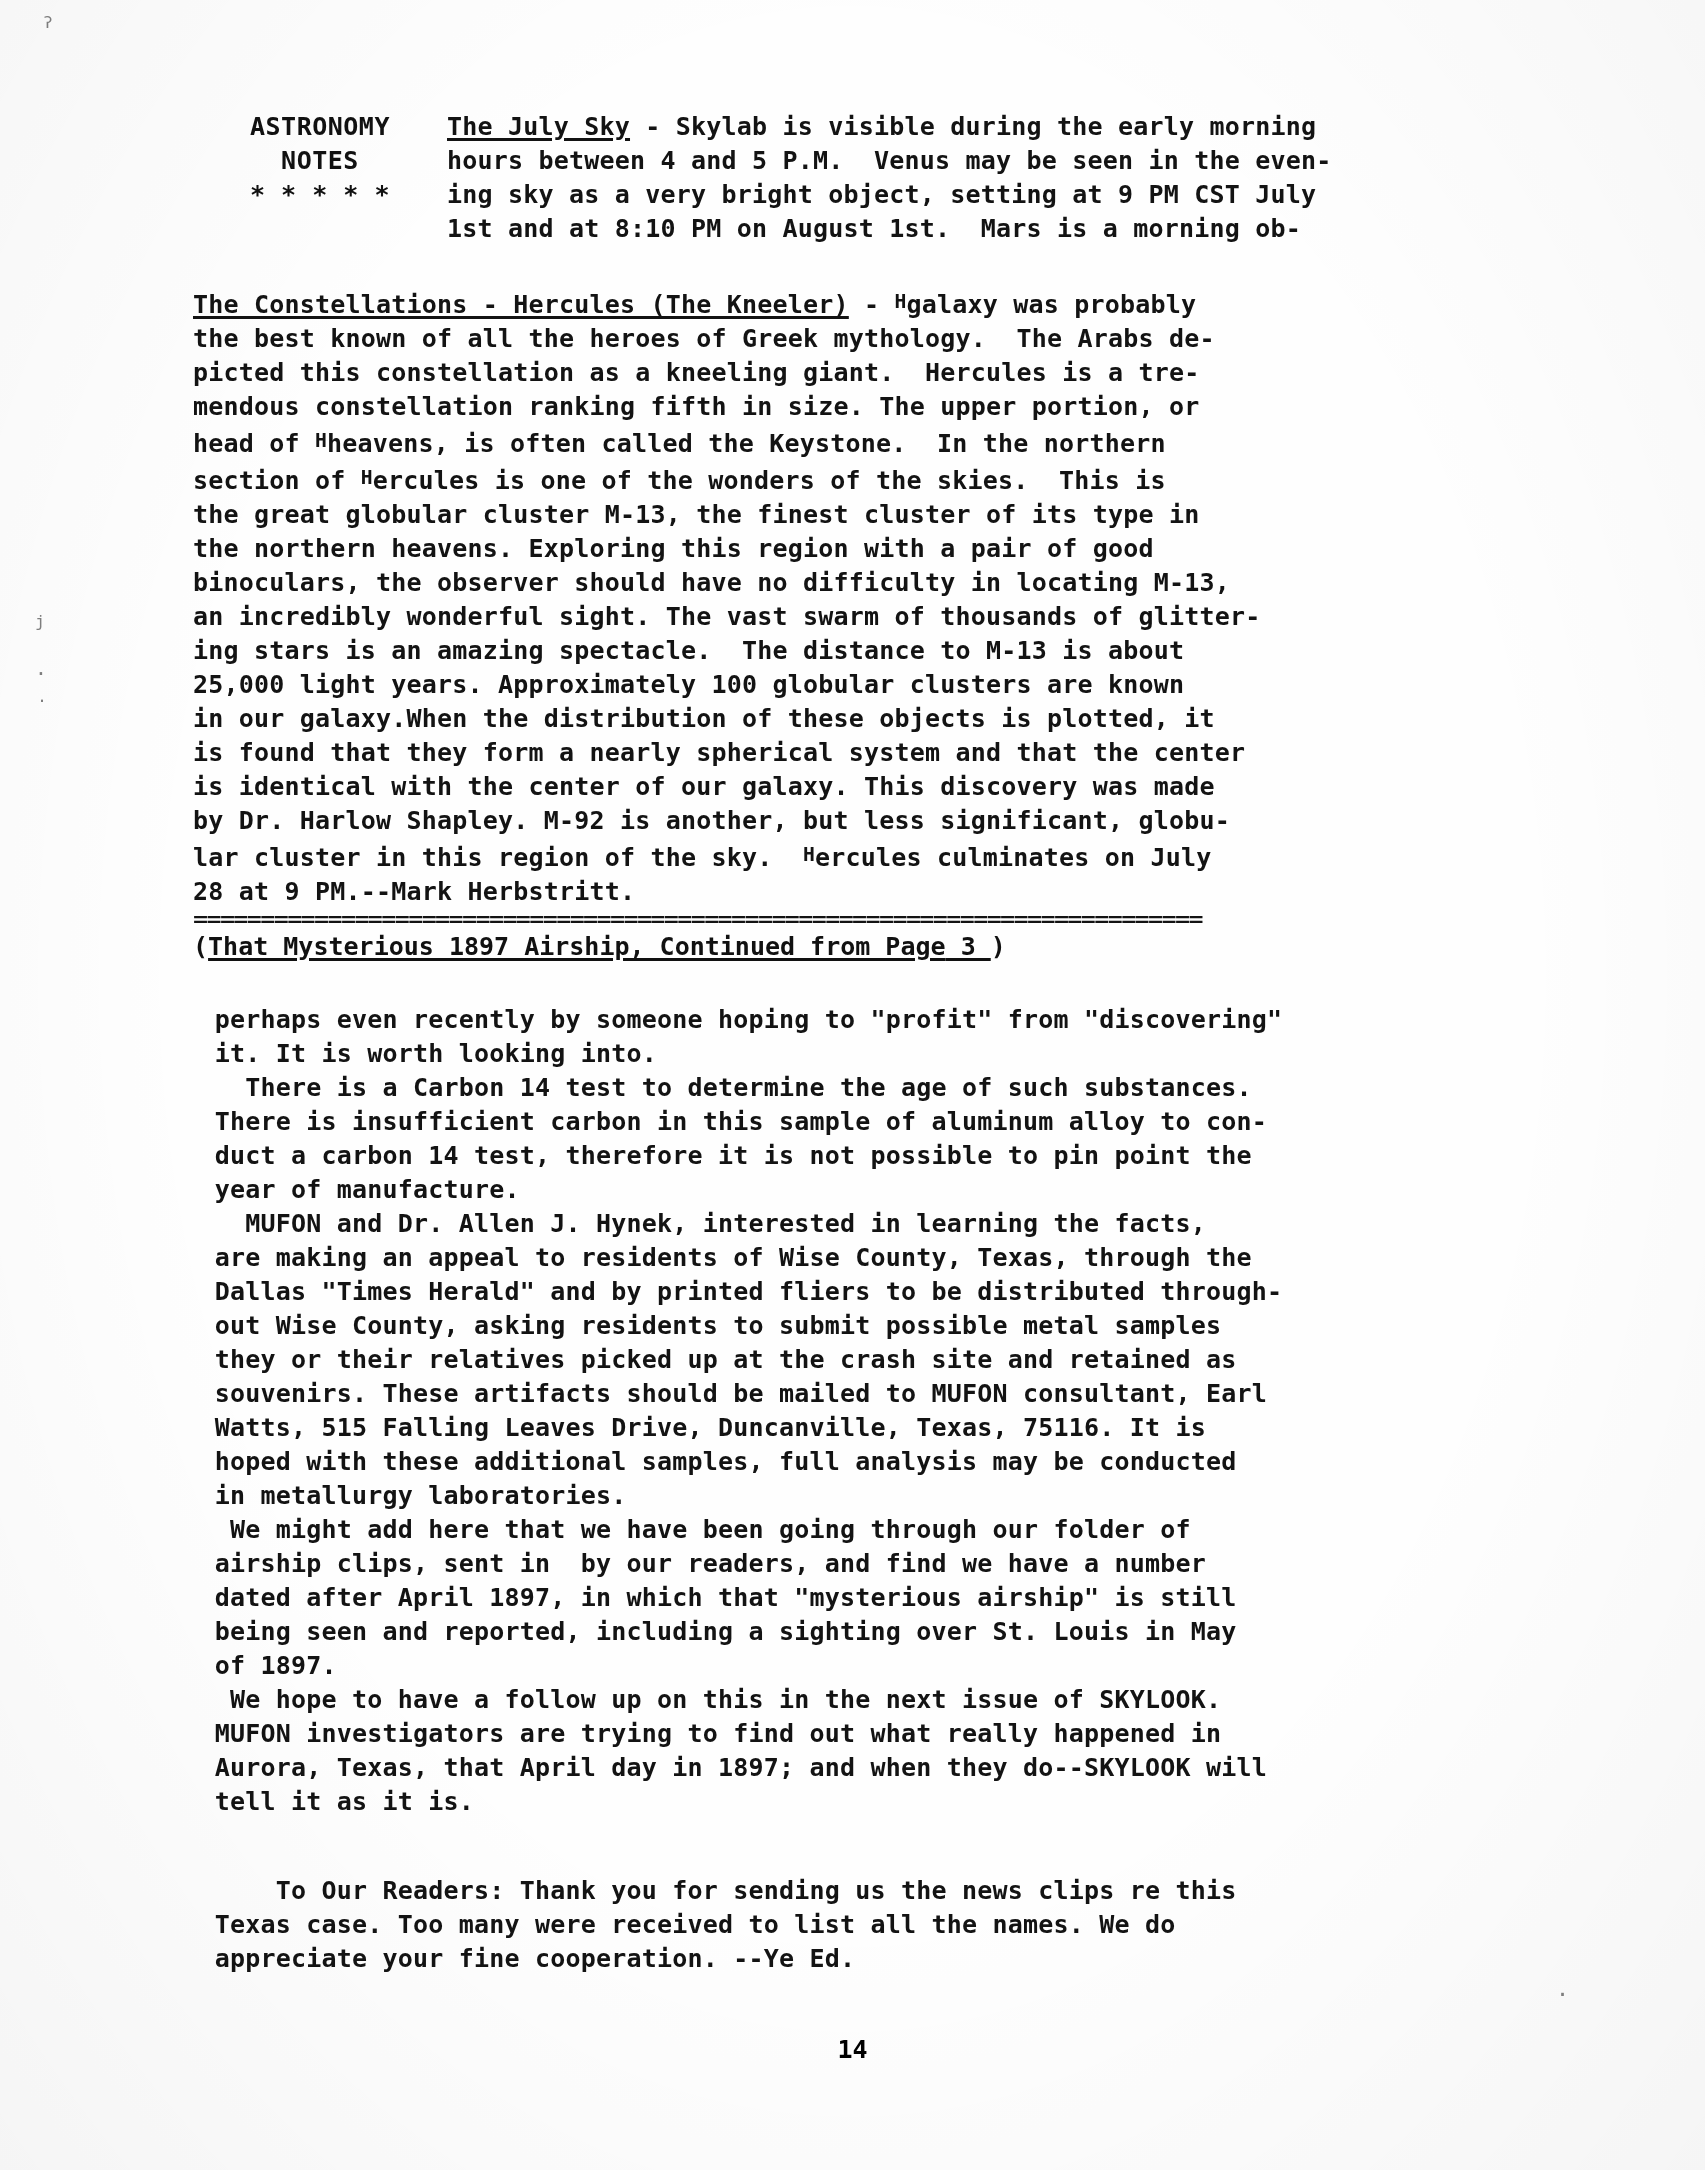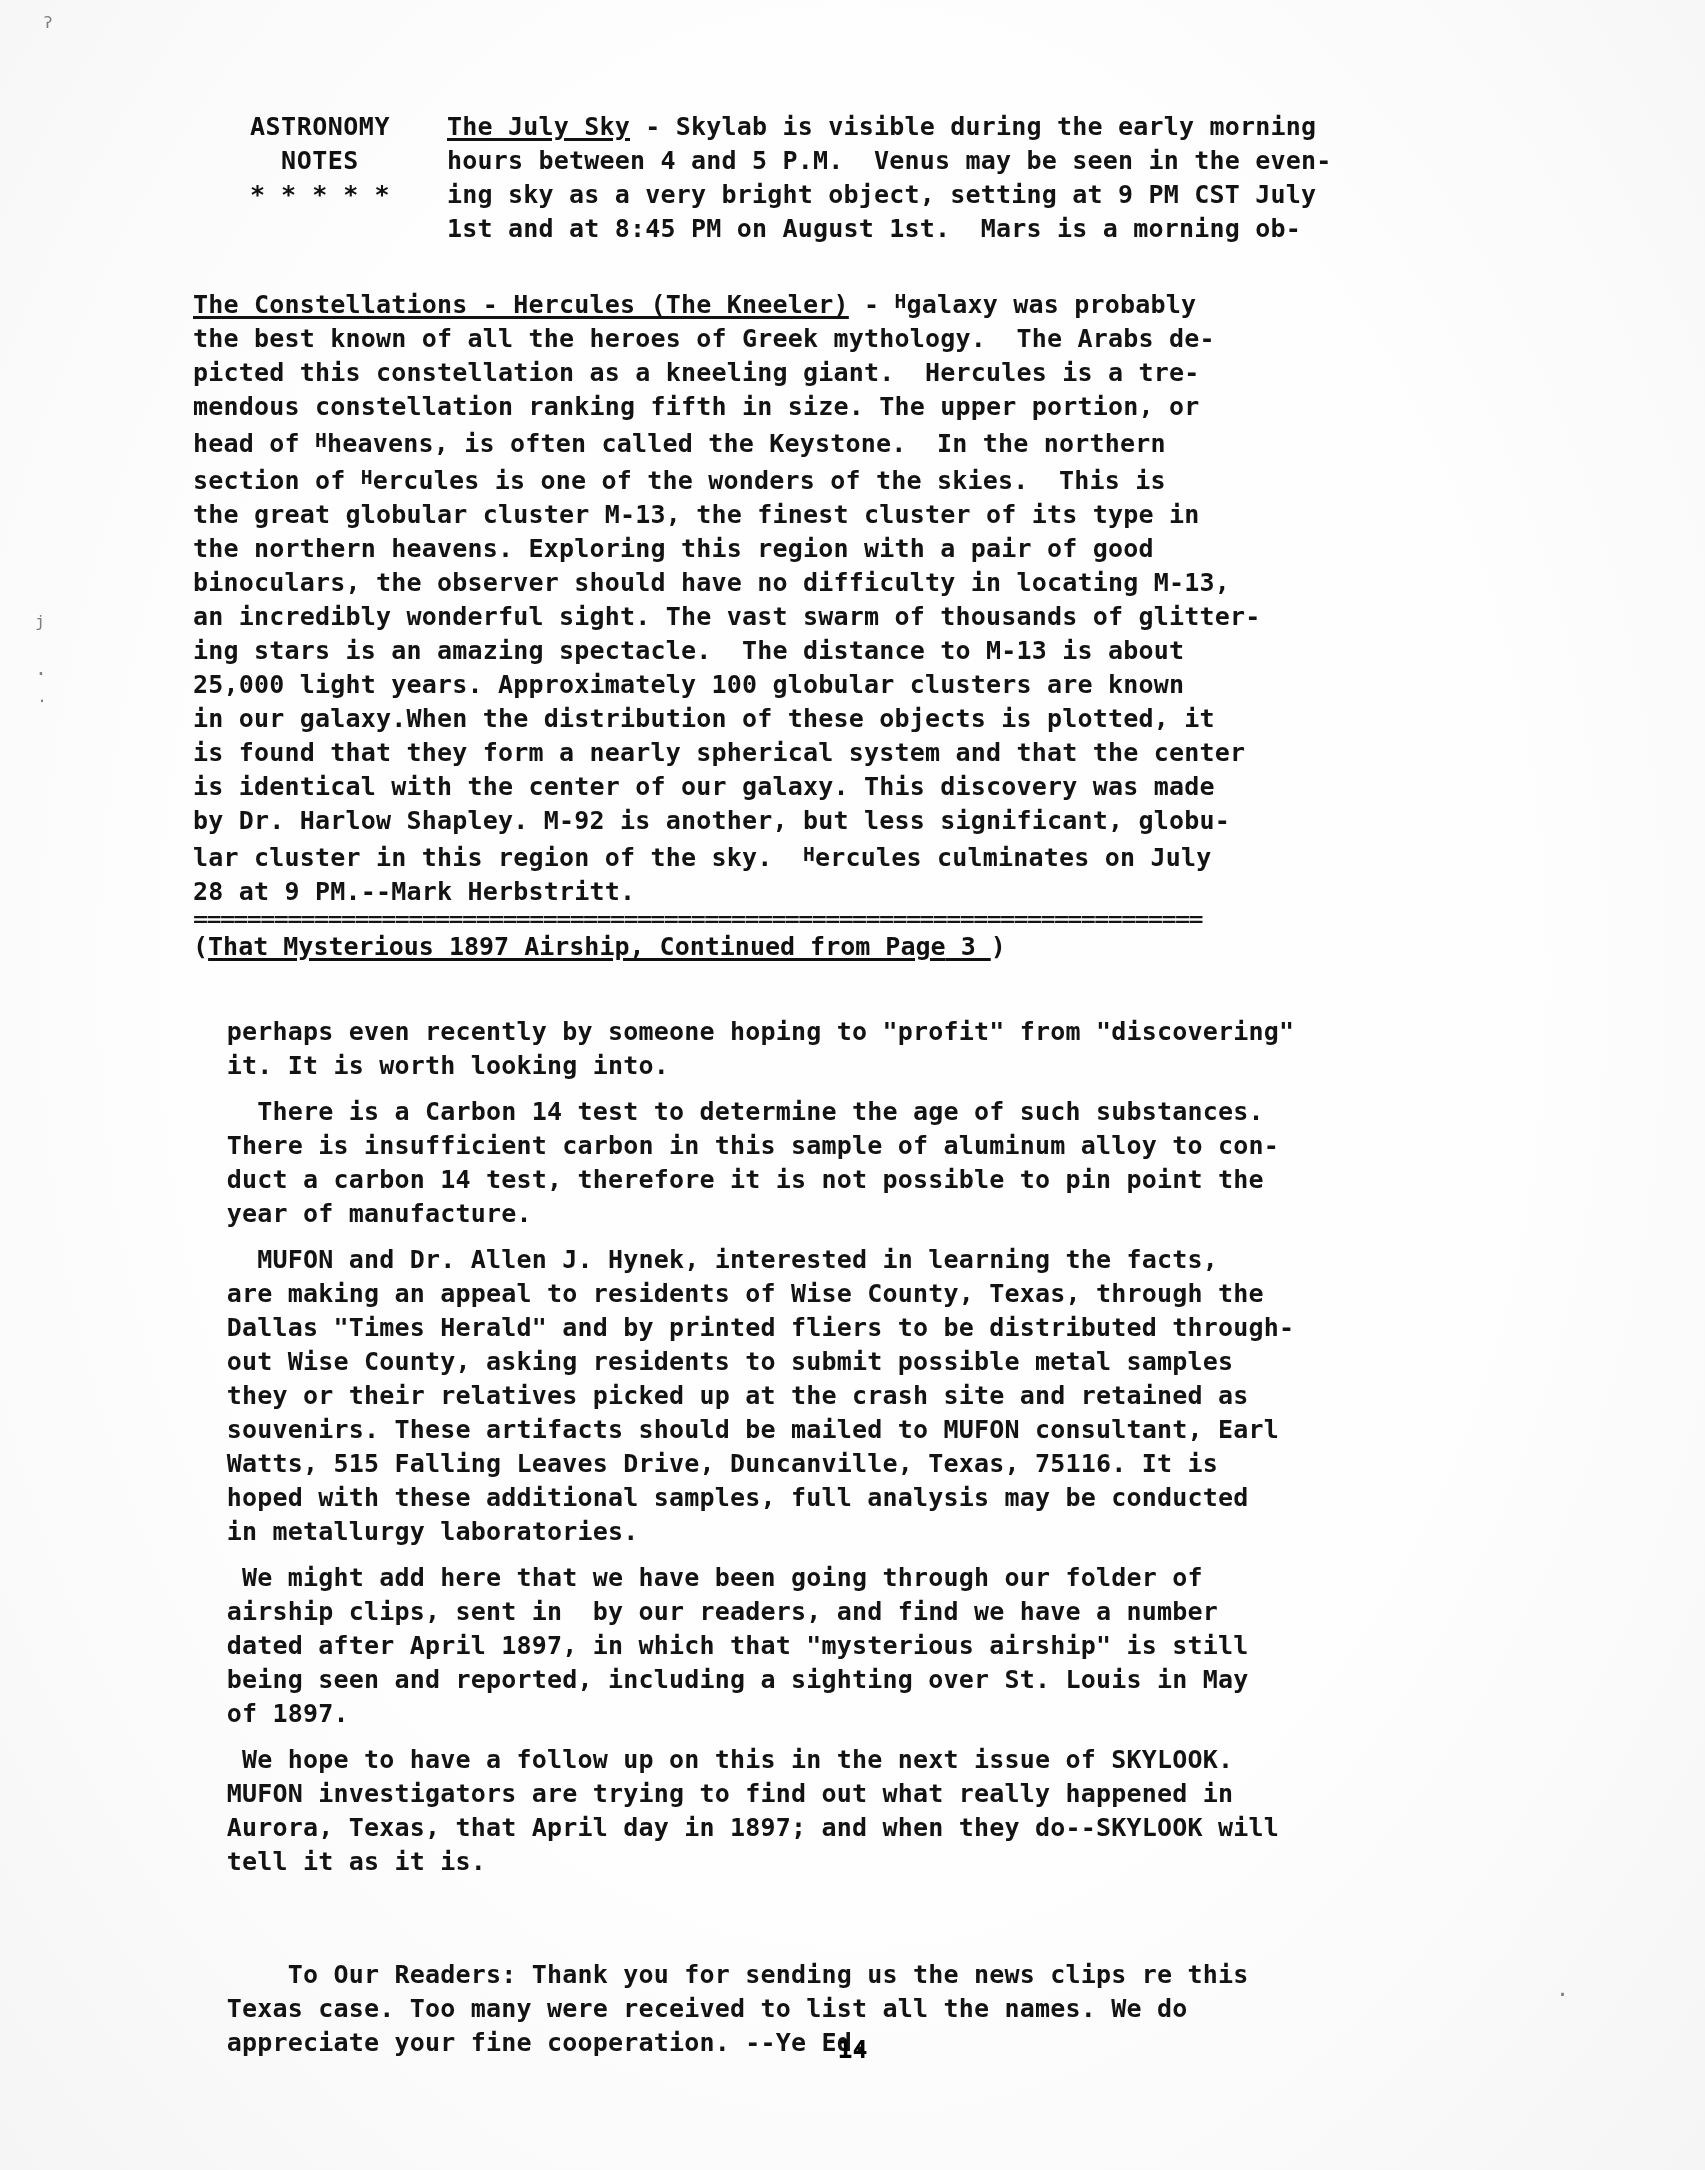--- a/index.html
+++ b/index.html
@@ -65,21 +65,21 @@
     line-height: 34px;
     font-weight: 700;
     white-space: pre;
     letter-spacing: 0.5px;
   }
   .masthead-body {
     flex: 1 1 auto;
   }
 
   .para {
-    margin: 12px;
+    margin: 0;
   }
   .gap-md { height: 39px; }
   .gap-lg { height: 55px; }
 
   .u { text-decoration: underline; text-decoration-thickness: 2.5px; text-underline-offset: 3px; }
 
   
   .raised {
     font-size: 19.7px;
     vertical-align: 4.9px;
@@ -153,21 +153,21 @@
   <div class="content">
 
     <div class="masthead">
       <div class="masthead-label"><span>ASTRONOMY</span>
 <span>NOTES</span>
 <span>* * * * *</span></div>
 
       <div class="masthead-body tw"><span class="u">The July Sky</span><span> - Skylab is visible during the early morning
 hours between 4 and 5 P.M.  Venus may be seen in the even-
 ing sky as a very bright object, setting at 9 PM CST July
-1st and at 8:45 PM on August 1st.  Mars is a morning ob-</span></div>
+1st and at 8:10 PM on August 1st.  Mars is a morning ob-</span></div>
     </div>
 
 
     <div class="gap-md"></div>
 
     <div class="tw"><span class="u">The Constellations - Hercules (The Kneeler)</span><span> - </span><span class="raised">H</span><span>galaxy was probably</span>
 <span>the best known of all the heroes of Greek mythology.  The Arabs de-
 picted this constellation as a kneeling giant.  Hercules is a tre-
 mendous constellation ranking fifth in size. The upper portion, or</span>
 <span>head of </span><span class="raised">H</span><span>heavens, is often called the Keystone.  In the northern</span>

